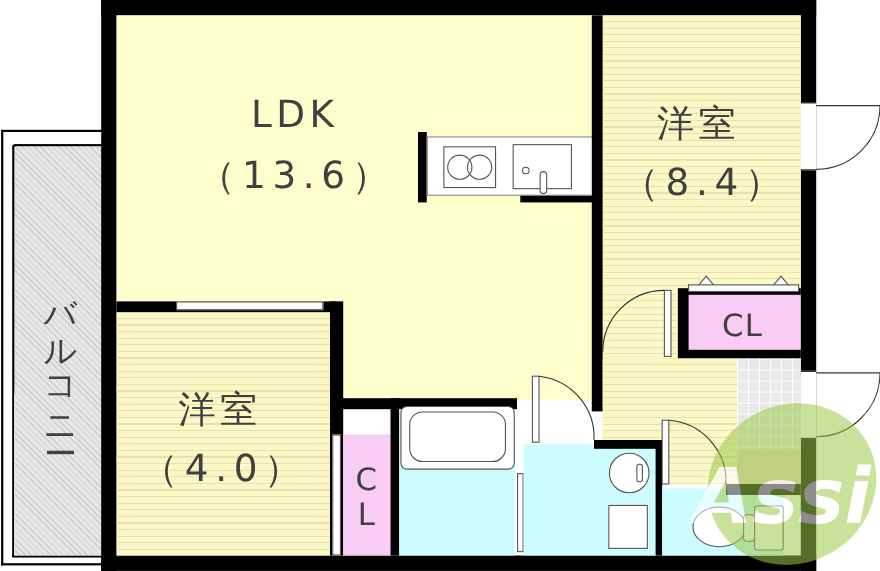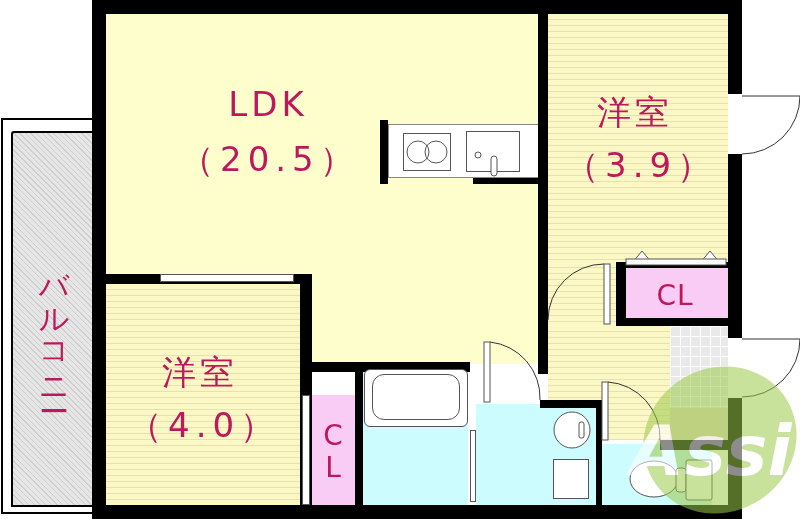--- a/index.html
+++ b/index.html
@@ -5,21 +5,21 @@
   html, body { margin:0; padding:0; background:#ffffff; }
   body { width:800px; height:519px; position:relative; overflow:hidden; font-family:"DejaVu Sans", sans-serif; }
   .abs { position:absolute; box-sizing:border-box; }
   .wall { position:absolute; background:#000; }
   .ldk { background:#fefdcc; }
   .wood { background-color:#fbf8c6; background-image:repeating-linear-gradient(to bottom, transparent 0 5px, #e6e2b0 5px 6px); }
   .closet { background:#f9ccf5; }
   .wet { background:#ccfcfd; }
   .balcony-fill { background-color:#e6e6e6; background-image:repeating-linear-gradient(45deg, transparent 0 3px, #cfcfcf 3px 4px); }
   .tile { background-color:#e9e9e9; background-image:linear-gradient(#ffffff 1px, transparent 1px), linear-gradient(90deg, #ffffff 1px, transparent 1px); background-size:10px 10px; }
-  .label { position:absolute; color:#be185d; text-align:center; white-space:nowrap; letter-spacing:4px; }
+  .label { position:absolute; color:#404040; text-align:center; white-space:nowrap; letter-spacing:4px; }
   .room-name { font-size:34px; }
   .room-size { font-size:34px; letter-spacing:6px; }
   .vertical { writing-mode:vertical-rl; text-orientation:upright; font-size:30px; letter-spacing:2px; }
   .fixture { position:absolute; background:#fff; border:1px solid #555; box-sizing:border-box; }
   svg { position:absolute; overflow:visible; }
 </style>
 </head>
 <body>
 
 <div class="abs" style="left:1px;top:118px;width:92px;height:396px;border:2px solid #000;border-right:none;background:#fff;"></div>
@@ -27,41 +27,41 @@
 <div class="label vertical" style="left:33px;top:252px;">バルコニー</div>
 
 <div class="wall" style="left:92px;top:0;width:14px;height:519px;"></div>
 <div class="wall" style="left:92px;top:0;width:650px;height:14px;"></div>
 <div class="wall" style="left:728px;top:0;width:14px;height:519px;"></div>
 <div class="wall" style="left:92px;top:505px;width:650px;height:14px;"></div>
 
 <div class="abs ldk" style="left:106px;top:14px;width:434px;height:262px;"></div>
 <div class="abs ldk" style="left:310px;top:276px;width:230px;height:88px;"></div>
 <div class="label room-name" style="left:218px;top:84px;width:100px;">LDK</div>
-<div class="label room-size" style="left:180px;top:137px;width:170px;">（20.5）</div>
+<div class="label room-size" style="left:180px;top:137px;width:170px;">（13.6）</div>
 
 <div class="wall" style="left:380px;top:120px;width:8px;height:64px;"></div>
 <div class="fixture" style="left:388px;top:124px;width:152px;height:54px;border:1px solid #888;"></div>
 <div class="fixture" style="left:403px;top:133px;width:48px;height:38px;"></div>
 <svg style="left:403px;top:133px;" width="48" height="38">
   <circle cx="15" cy="19" r="11" fill="none" stroke="#555"></circle>
   <circle cx="33" cy="19" r="11" fill="none" stroke="#555"></circle>
 </svg>
 <div class="fixture" style="left:466px;top:131px;width:54px;height:41px;"></div>
 <svg style="left:466px;top:131px;" width="54" height="50">
   <circle cx="12" cy="24" r="3" fill="none" stroke="#555"></circle>
   <rect x="25" y="25" width="6" height="20" rx="3" fill="#fff" stroke="#555"></rect>
 </svg>
 <div class="wall" style="left:473px;top:178px;width:70px;height:6px;"></div>
 
 <div class="wall" style="left:538px;top:14px;width:10px;height:360px;"></div>
 
 <div class="abs wood" style="left:548px;top:14px;width:180px;height:248px;"></div>
 <div class="label room-name" style="left:580px;top:90px;width:110px;">洋室</div>
-<div class="label room-size" style="left:565px;top:143px;width:140px;">（3.9）</div>
+<div class="label room-size" style="left:565px;top:143px;width:140px;">（8.4）</div>
 
 <div class="abs" style="left:728px;top:93px;width:14px;height:62px;background:#fff;border-top:1px solid #000;border-bottom:1px solid #000;"></div>
 <svg style="left:742px;top:96px;" width="60" height="60">
   <line x1="0" y1="0" x2="58" y2="0" stroke="#333"></line>
   <path d="M58 0 A58 58 0 0 1 0 58" fill="none" stroke="#333"></path>
 </svg>
 
 <div class="wall" style="left:616px;top:262px;width:112px;height:64px;"></div>
 <div class="abs closet" style="left:626px;top:268px;width:102px;height:50px;"></div>
 <div class="label" style="left:640px;top:279px;width:70px;font-size:28px;letter-spacing:1px;">CL</div>

